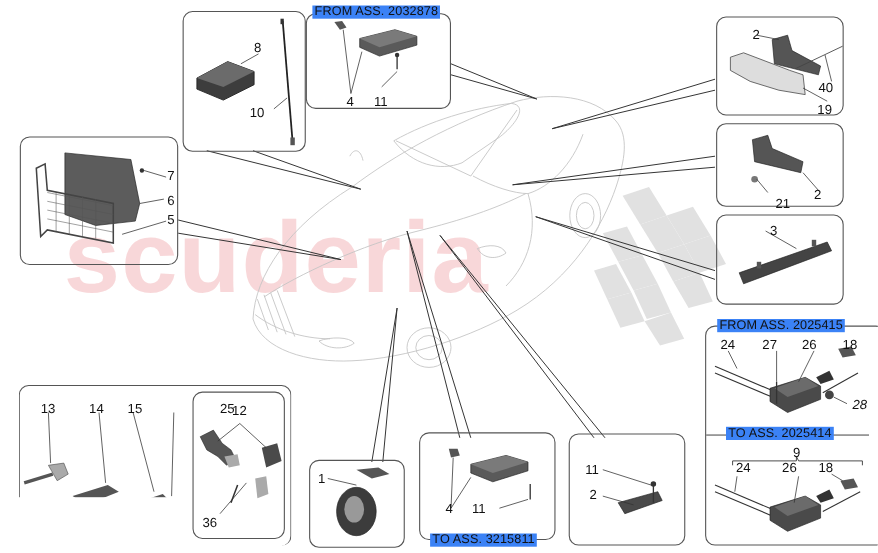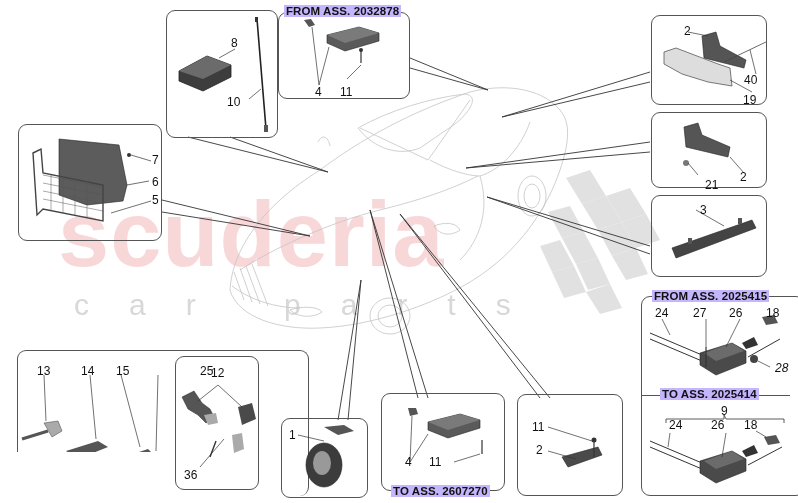--- a/index.html
+++ b/index.html
@@ -1,20 +1,20 @@
 <!DOCTYPE html>
 <html><head>
 <meta charset="utf-8">
 <style>
   html,body{margin:0;padding:0;background:#fff;}
   body{width:798px;height:503px;position:relative;overflow:hidden;font-family:"Liberation Sans",sans-serif;color:#111;}
   .stage{position:absolute;left:0;top:0;width:798px;height:503px;}
   .panel{position:absolute;border:1px solid #555;border-radius:9px;background:transparent;box-sizing:border-box;}
   .num{position:absolute;font-size:12px;line-height:12px;color:#111;white-space:nowrap;}
-  .hdr{position:absolute;font-size:11.5px;font-weight:bold;background:#c4b5fd;padding:0 2px;white-space:nowrap;letter-spacing:0.1px;}
+  .hdr{position:absolute;font-size:11.5px;font-weight:normal;background:#3b82f6;padding:0 2px;white-space:nowrap;letter-spacing:0.1px;}
   .wm{position:absolute;left:58px;top:188px;font-family:"Liberation Sans",sans-serif;font-weight:bold;font-size:92px;color:#f3b8bb;opacity:0.55;letter-spacing:1px;line-height:92px;}
   .wm2{position:absolute;left:74px;top:290px;font-family:"Liberation Sans",sans-serif;font-size:30px;color:#d8d8d8;letter-spacing:40px;line-height:30px;}
   svg{position:absolute;left:0;top:0;}
 </style>
 </head>
 <body>
 
 <div class="stage">
 
   <svg width="798" height="503">
@@ -28,21 +28,20 @@
       <polygon points="598,230 622,222 636,248 612,256"></polygon>
       <polygon points="612,256 636,248 648,274 626,280"></polygon>
       <polygon points="576,264 598,258 610,284 588,290"></polygon>
       <polygon points="540,246 560,240 574,266 552,272"></polygon>
       <polygon points="552,272 574,266 586,292 564,298"></polygon>
       <polygon points="586,292 610,284 622,308 600,314"></polygon>
     </g>
   </svg>
 
   <div class="wm">scuderia</div>
-  <div class="wm2">car parts</div>
 
   <svg width="798" height="503">
     <g fill="none" stroke="#c4c4c4" stroke-width="0.8">
       <path d="M230,290 C232,250 262,206 320,170 C360,140 410,112 470,92 C500,84 540,86 560,110 C572,124 568,146 560,170 C548,206 520,252 470,282 C430,306 370,326 320,328 C280,330 238,318 230,290 Z"></path>
       <path d="M358,128 C390,110 430,98 465,94 C480,96 470,112 455,124 L420,148 C400,156 375,150 358,128 Z"></path>
       <path d="M360,128 L428,160 L470,100"></path>
       <path d="M430,160 C448,170 468,176 480,176 C500,170 520,150 530,122"></path>
       <path d="M480,176 C490,210 480,240 460,260"></path>
       <path d="M240,270 C270,250 330,222 380,210 C420,200 450,190 478,176"></path>
       <path d="M232,286 C250,300 276,308 300,308"></path>
@@ -117,21 +116,21 @@
       <line x1="112" y1="30" x2="132" y2="36" stroke="#333" stroke-width="0.7"></line>
       <line x1="108" y1="60" x2="130" y2="56" stroke="#333" stroke-width="0.7"></line>
       <line x1="92" y1="88" x2="132" y2="76" stroke="#333" stroke-width="0.7"></line>
     </svg>
     <span class="num" style="left:133px;top:29px;">7</span>
     <span class="num" style="left:133px;top:51px;">6</span>
     <span class="num" style="left:133px;top:69px;">5</span>
   </div>
 
 
-  <div class="panel" style="left:17px;top:350px;width:292px;height:146px;border-bottom:none;border-right-color:#555;">
+  <div class="panel" style="left:17px;top:350px;width:248px;height:146px;border-bottom:none;border-right-color:#555;">
     <svg width="248" height="146">
       <path d="M4,88 L30,80" stroke="#555" stroke-width="3"></path>
       <path d="M26,72 L40,70 L44,80 L34,86 Z" fill="#aaa" stroke="#555" stroke-width="0.6"></path>
       <path d="M48,100 L80,90 L90,96 L60,108 Z" fill="#555"></path>
       <path d="M112,104 L130,98 L136,104 L118,110 Z" fill="#555"></path>
       <path d="M136,108 C140,120 138,130 134,140" fill="none" stroke="#444" stroke-width="4"></path>
       <line x1="26" y1="24" x2="28" y2="70" stroke="#333" stroke-width="0.7"></line>
       <line x1="72" y1="24" x2="78" y2="88" stroke="#333" stroke-width="0.7"></line>
       <line x1="103" y1="24" x2="122" y2="96" stroke="#333" stroke-width="0.7"></line>
       <line x1="140" y1="24" x2="138" y2="100" stroke="#333" stroke-width="0.7"></line>
@@ -172,21 +171,21 @@
       <path d="M26,14 L34,14 L36,20 L28,22 Z" fill="#555"></path>
       <path d="M46,28 L78,20 L98,26 L98,34 L66,44 L46,36 Z" fill="#5a5a5a" stroke="#222" stroke-width="0.6"></path>
       <path d="M46,28 L78,20 L98,26 L66,36 Z" fill="#7a7a7a"></path>
       <line x1="100" y1="46" x2="100" y2="60" stroke="#333" stroke-width="1.2"></line>
       <polyline points="30,22 28,68 46,40" fill="none" stroke="#333" stroke-width="0.7"></polyline>
       <line x1="72" y1="68" x2="98" y2="60" stroke="#333" stroke-width="0.7"></line>
     </svg>
     <span class="num" style="left:23px;top:62px;">4</span>
     <span class="num" style="left:47px;top:62px;">11</span>
   </div>
-  <span class="hdr" style="left:391px;top:485px;">TO ASS. 2607270</span>
+  <span class="hdr" style="left:391px;top:485px;">TO ASS. 3215811</span>
 
   <div class="panel" style="left:517px;top:394px;width:106px;height:102px;">
     <svg width="106" height="102">
       <path d="M44,62 L80,52 L84,60 L50,72 Z" fill="#4a4a4a" stroke="#222" stroke-width="0.6"></path>
       <line x1="76" y1="46" x2="76" y2="62" stroke="#333" stroke-width="1.2"></line>
       <circle cx="76" cy="45" r="2.5" fill="#333"></circle>
       <line x1="30" y1="32" x2="74" y2="46" stroke="#333" stroke-width="0.7"></line>
       <line x1="30" y1="56" x2="58" y2="64" stroke="#333" stroke-width="0.7"></line>
     </svg>
     <span class="num" style="left:14px;top:26px;">11</span>

